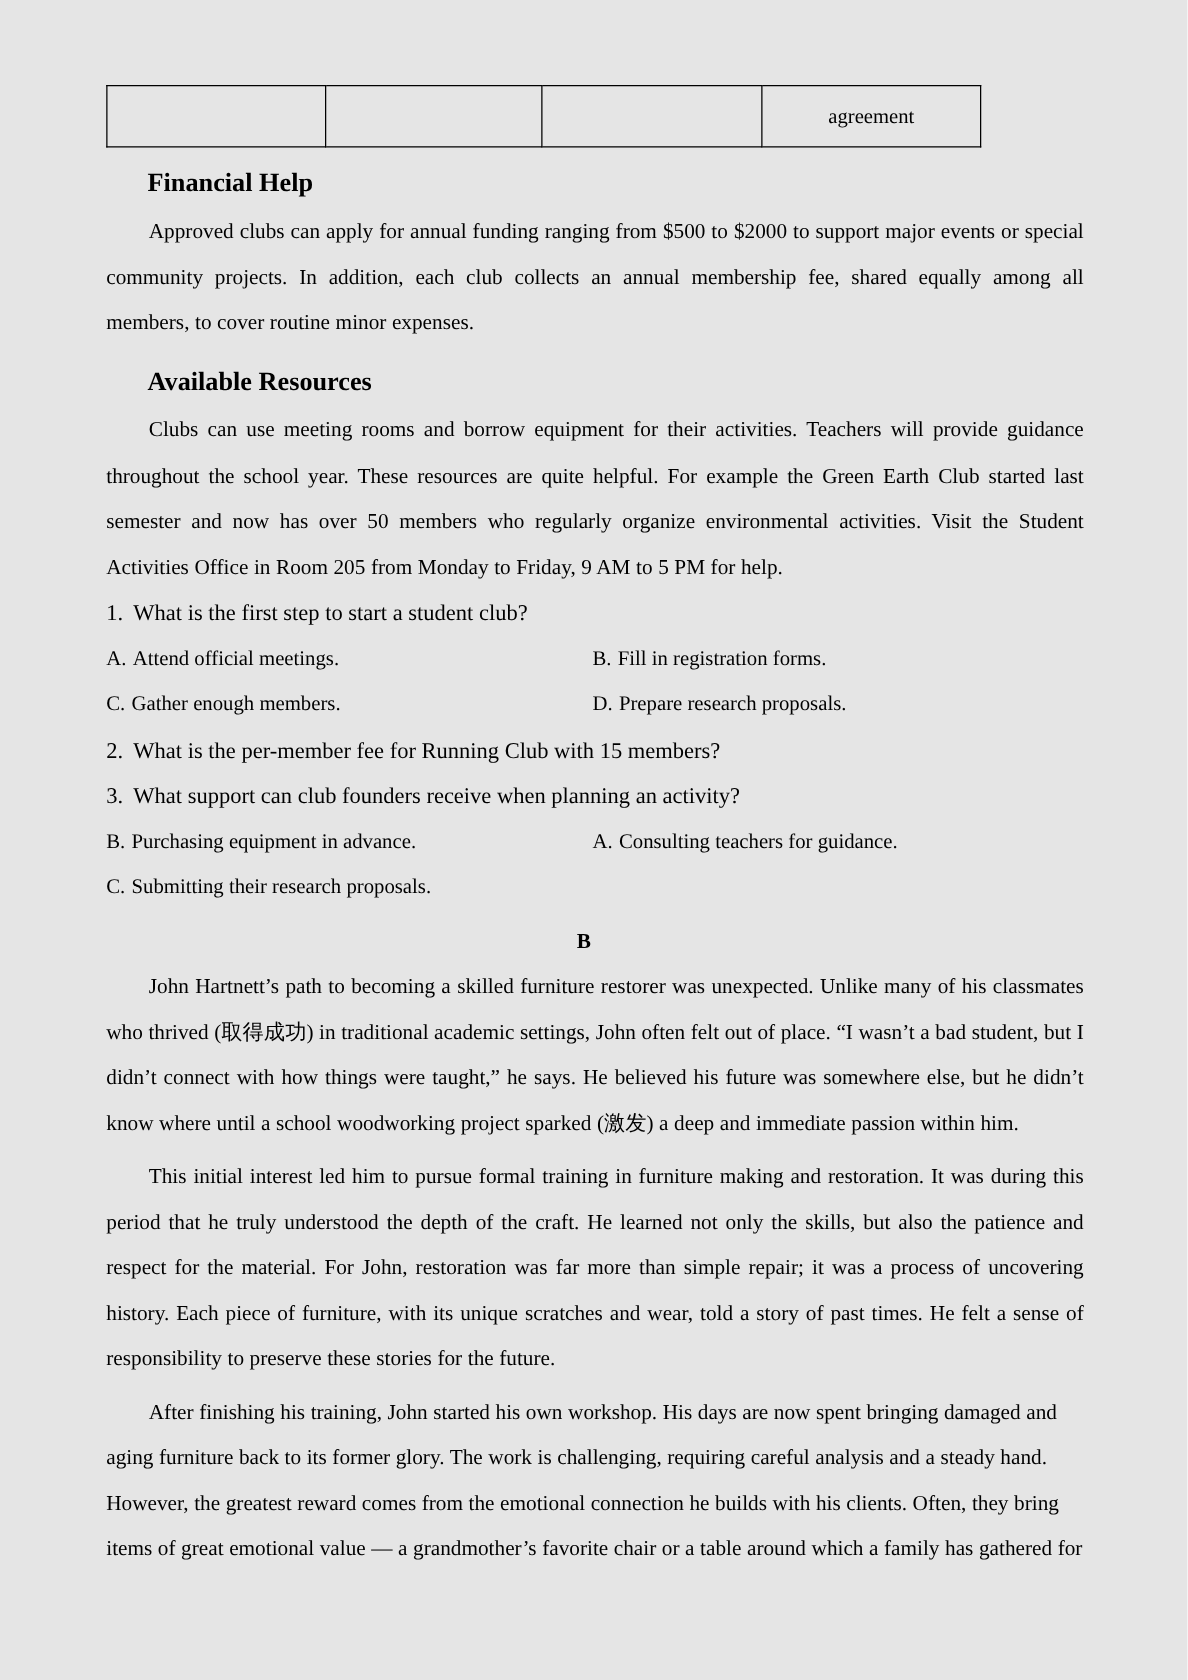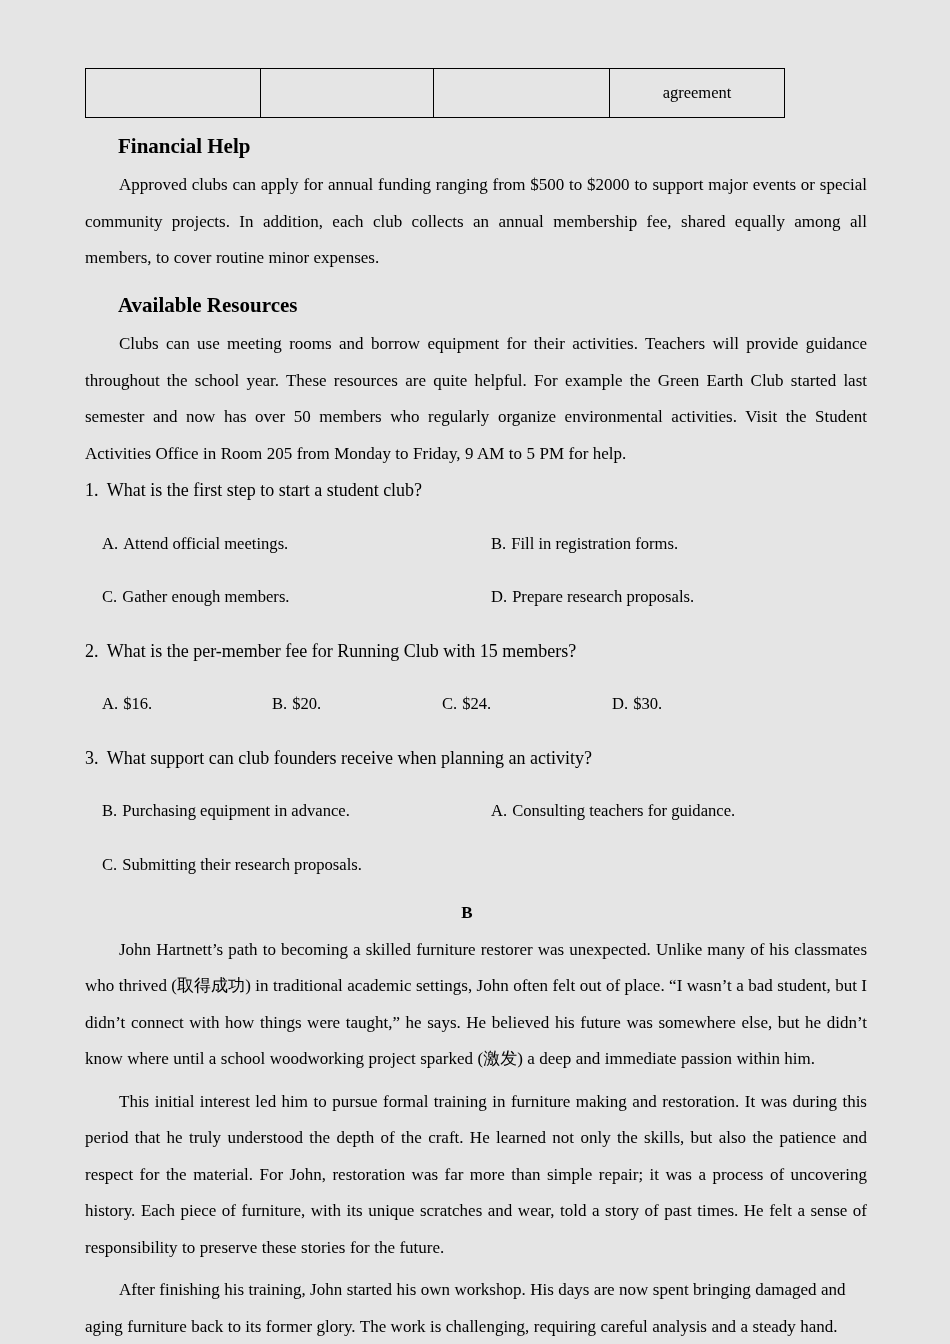--- a/index.html
+++ b/index.html
@@ -87,21 +87,21 @@
     line-height: 36.5px;
     margin: 0;
     text-indent: 0;
   }
   .q-num { margin-right: 4px; }
 
   .opt-row {
     display: flex;
     font-size: 16.6px;
     line-height: 36.5px;
-    margin: 17px;
+    margin: 0;
   }
   .opt-2col .opt { width: 389px; flex: 0 0 389px; }
   .opt-4col .opt { width: 170px; flex: 0 0 170px; }
   .opt-4col .opt:nth-child(4) { width: auto; flex: 0 0 auto; }
   .opt-letter { display: inline-block; margin-right: 5px; }
 </style>
 </head>
 <body>
 
 <div class="page">
@@ -142,34 +142,20 @@
       </div>
       <div class="opt">
         <span class="opt-letter">D.</span><span>Prepare research proposals.</span>
       </div>
     </div>
 
     <div class="question">
       <span class="q-num">2.</span>
       <span>What is the per-member fee for Running Club with 15 members?</span>
     </div>
-    <div class="opt-row opt-4col">
-      <div class="opt">
-        <span class="opt-letter">A.</span><span>$16.</span>
-      </div>
-      <div class="opt">
-        <span class="opt-letter">B.</span><span>$20.</span>
-      </div>
-      <div class="opt">
-        <span class="opt-letter">C.</span><span>$24.</span>
-      </div>
-      <div class="opt">
-        <span class="opt-letter">D.</span><span>$30.</span>
-      </div>
-    </div>
 
     <div class="question">
       <span class="q-num">3.</span>
       <span>What support can club founders receive when planning an activity?</span>
     </div>
     <div class="opt-row opt-2col">
       <div class="opt">
         <span class="opt-letter">B.</span><span>Purchasing equipment in advance.</span>
       </div>
       <div class="opt">

